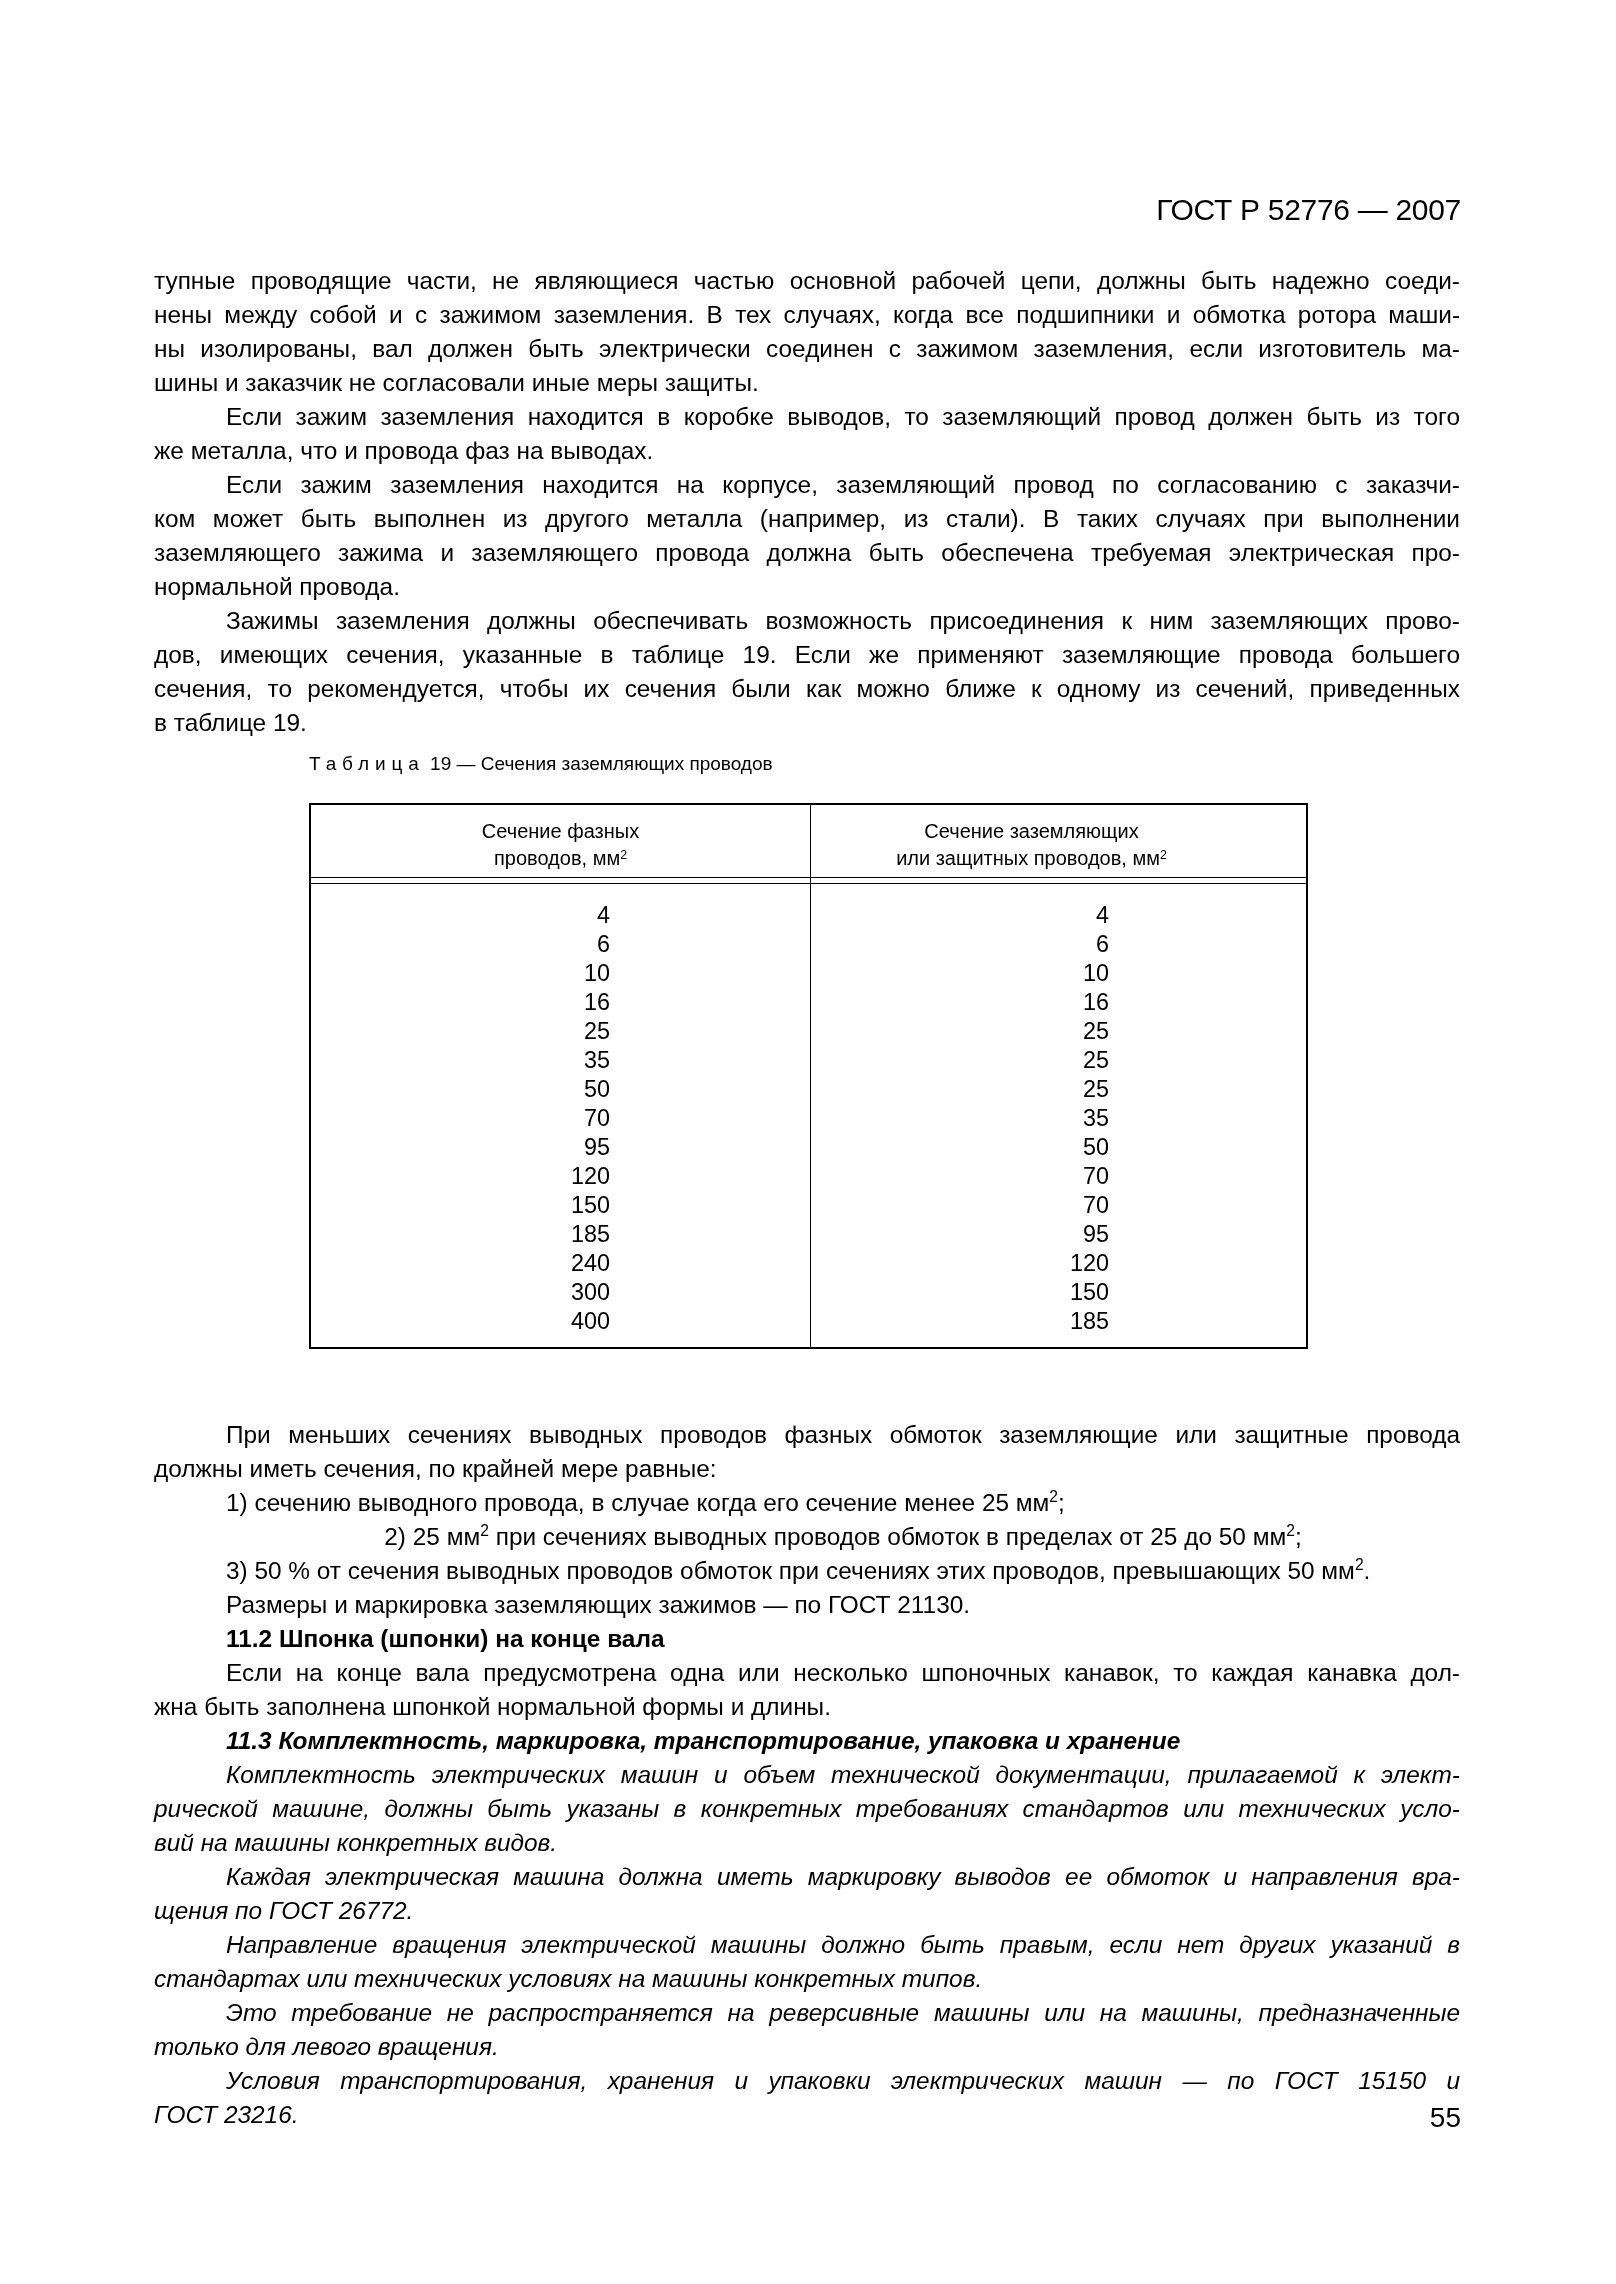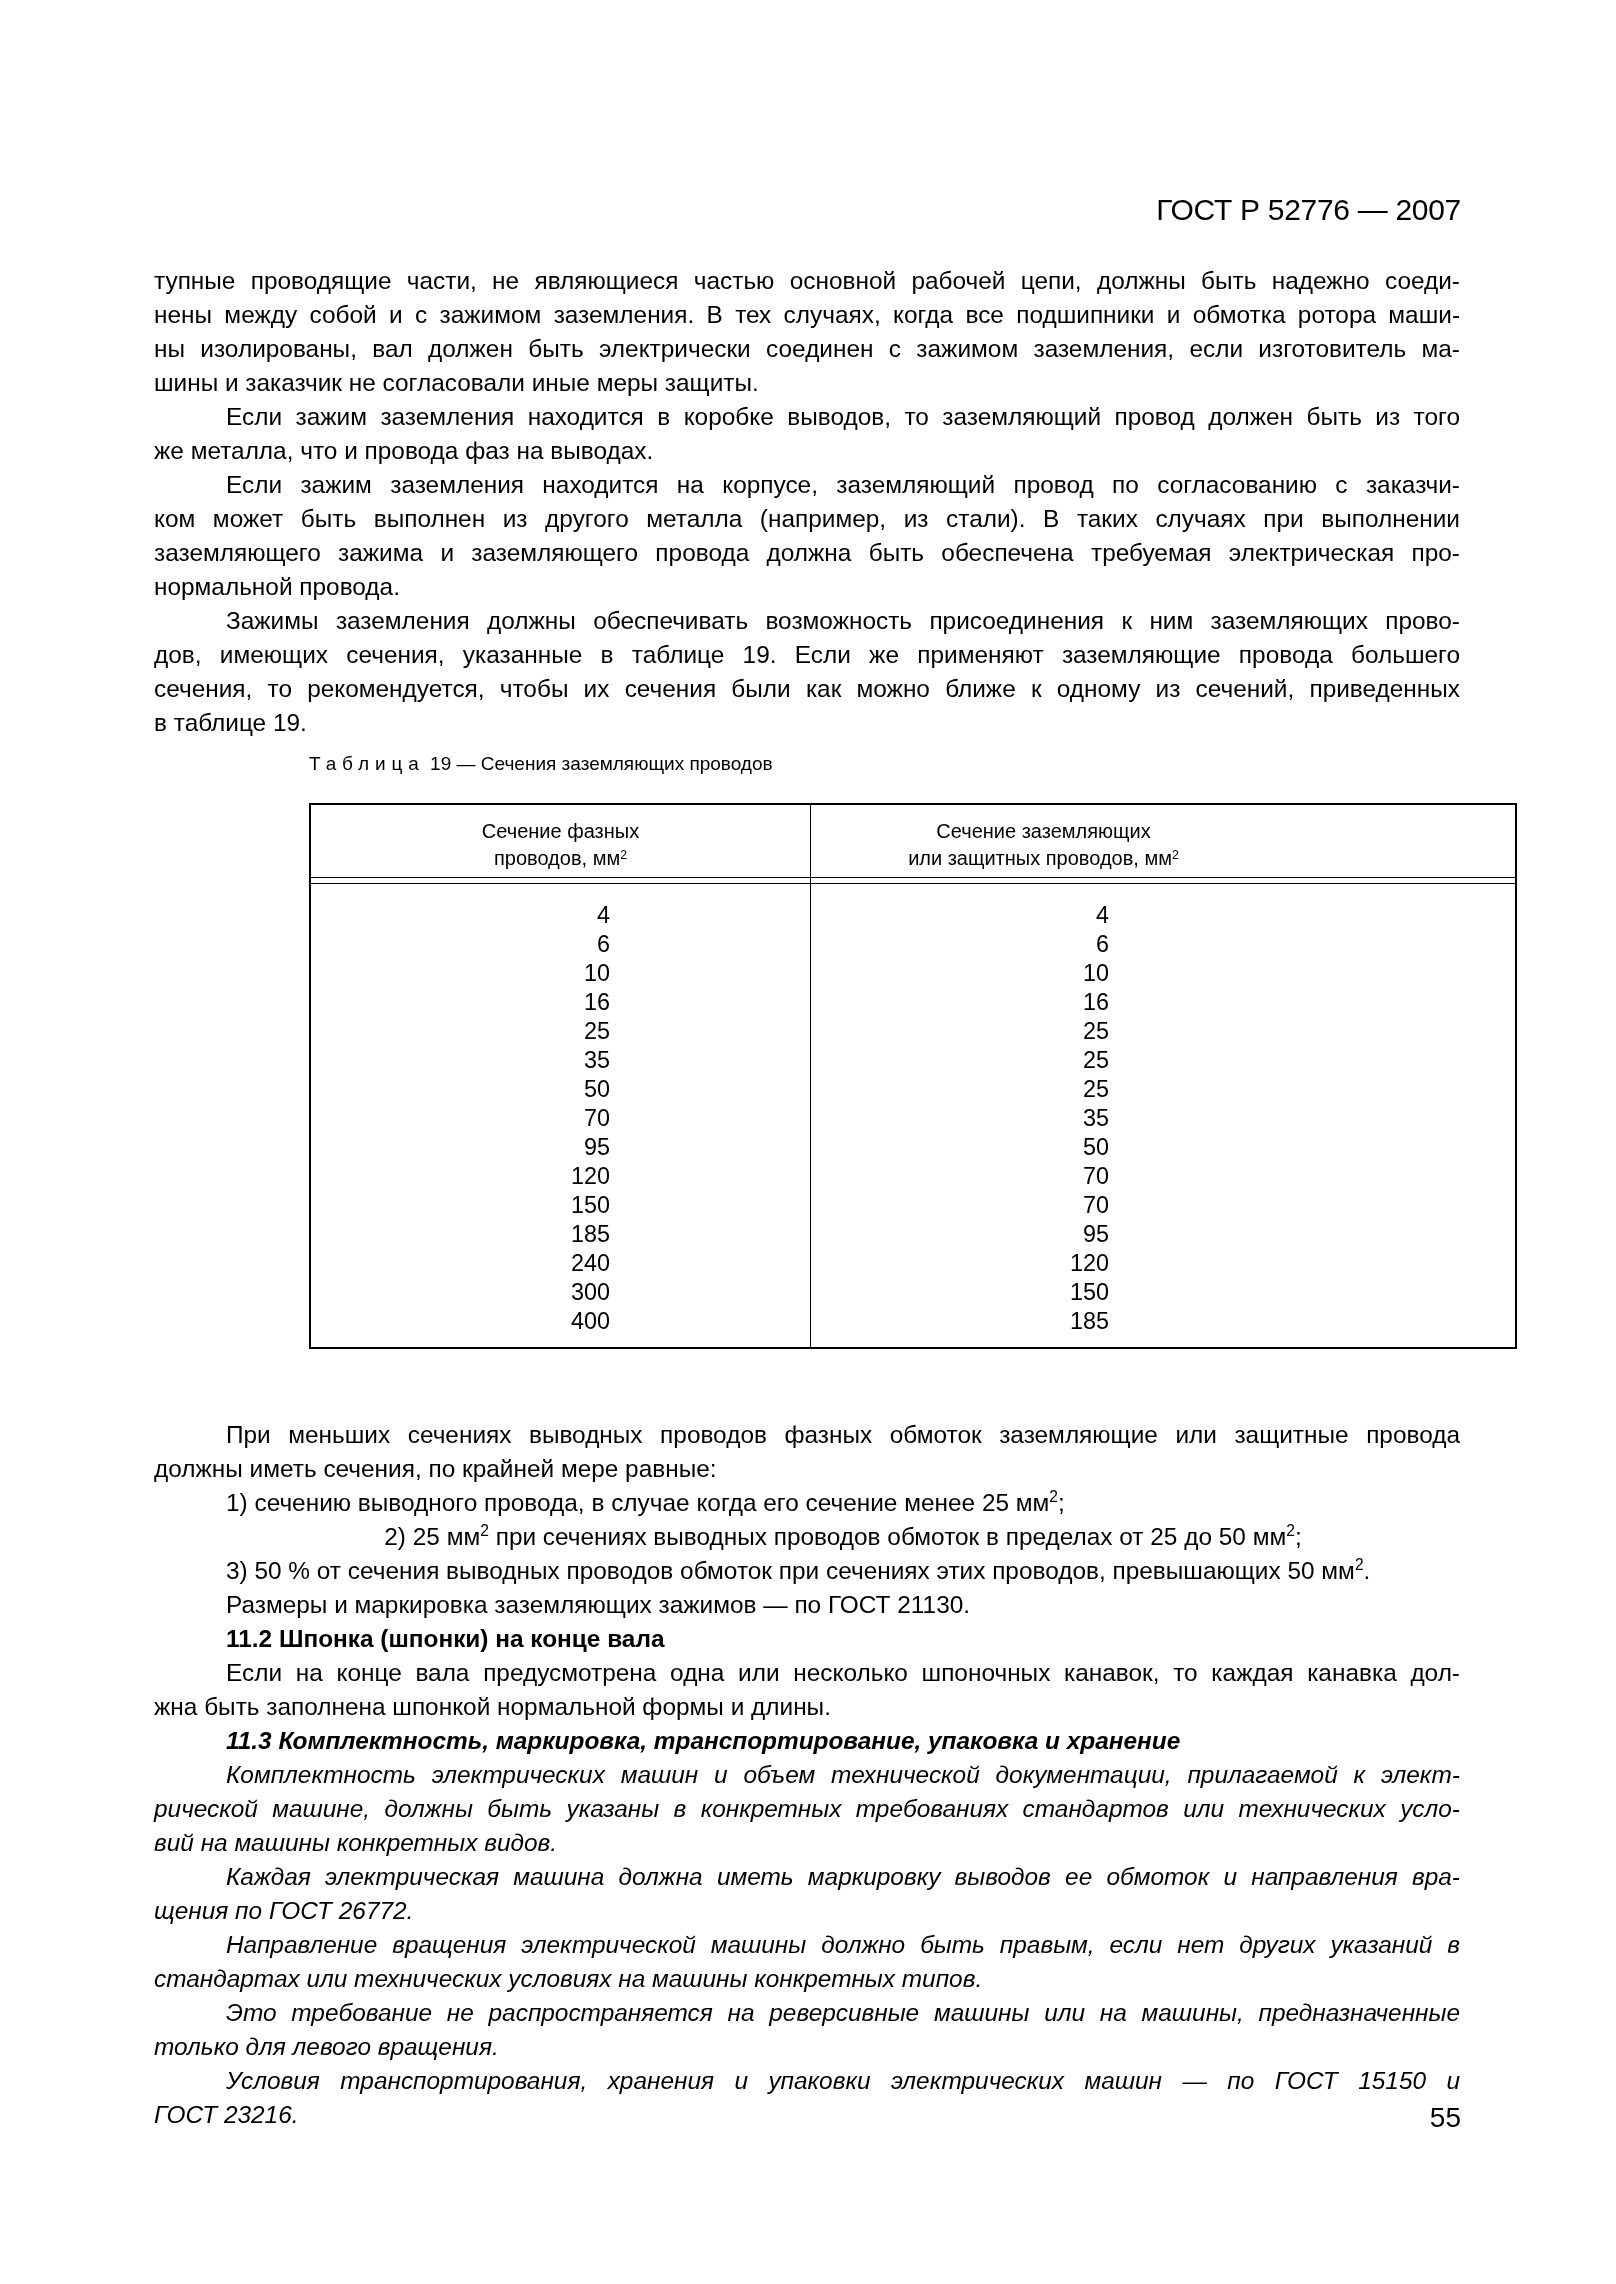--- a/index.html
+++ b/index.html
@@ -4,29 +4,29 @@
 <style>
   html, body { margin: 0; padding: 0; background: #ffffff; }
   body { width: 1617px; height: 2284px; position: relative; overflow: hidden;
          font-family: "Liberation Sans", sans-serif; color: #000; }
   .page-header { position: absolute; top: 193px; right: 156px; font-size: 30px; font-weight: normal; letter-spacing: -0.3px; }
   .text-block { position: absolute; left: 154px; width: 1306px; font-size: 24.4px; line-height: 34px; }
   .line { display: block; white-space: nowrap; }
   .just-line { display: block; text-align: justify; text-align-last: justify; white-space: normal; }
   .caption { position: absolute; left: 309px; top: 753px; font-size: 19px; }
   .caption .spaced { letter-spacing: 5.9px; }
-  .table19 { position: absolute; left: 309px; top: 803px; width: 1208px; height: 546px;
+  .table19 { position: absolute; left: 309px; top: 803px; width: 999px; height: 546px;
              border: 2.6px solid #000; box-sizing: border-box; }
   .col-divider { position: absolute; left: 499px; top: 0; bottom: 0; border-left: 1.3px solid #000; }
   .hdr-line1 { position: absolute; left: 0; right: 0; top: 72px; border-top: 1.3px solid #000; }
   .hdr-line2 { position: absolute; left: 0; right: 0; top: 78px; border-top: 1.3px solid #000; }
   .th { position: absolute; top: 13px; text-align: center; font-size: 20px; line-height: 27px; }
   .th sup { font-size: 12.4px; vertical-align: 6.5px; line-height: 0; }
   .th-1 { left: 0; width: 499px; }
-  .th-2 { left: 485px; width: 495px; }
+  .th-2 { left: 473px; width: 495px; }
   .col-values { position: absolute; top: 96px; font-size: 23.4px; line-height: 29px; text-align: right; }
   .col-1 { left: 0; width: 299px; }
   .col-2 { left: 0; width: 798px; }
   .col-values div { display: block; }
   sup.s { font-size: 15.6px; vertical-align: 9px; line-height: 0; }
   .bold { font-weight: bold; }
   .bolditalic { font-weight: bold; font-style: italic; }
   .italic { font-style: italic; }
   .page-num { position: absolute; top: 2102px; right: 156px; font-size: 28px; }
 </style>

